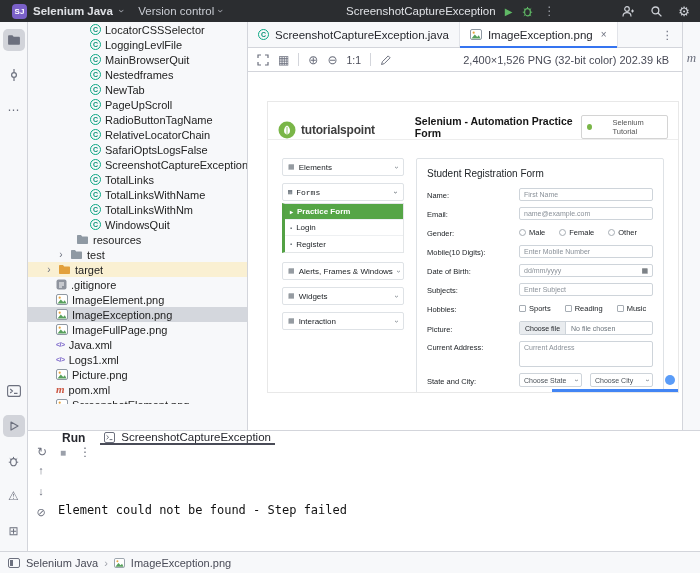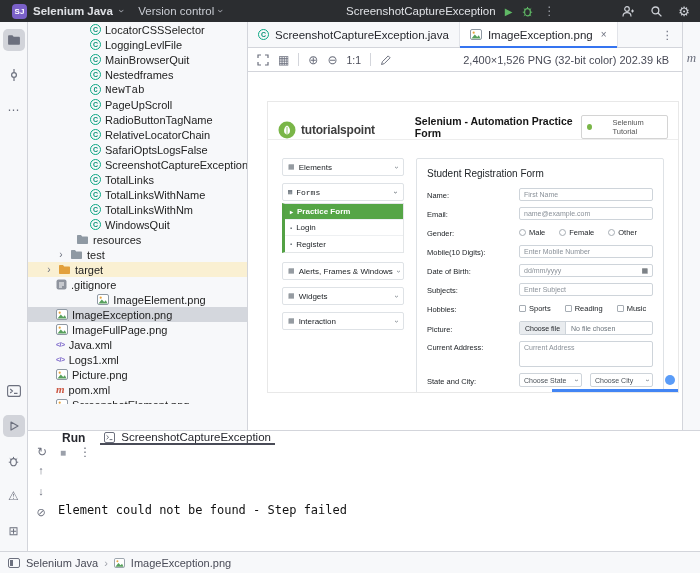--- a/index.html
+++ b/index.html
@@ -199,21 +199,21 @@
         <span>LoggingLevlFile</span>
       </div>
       <div class="tree-row" style="padding-left: 62px;">
         <span class="ic-class">C</span>
         <span>MainBrowserQuit</span>
       </div>
       <div class="tree-row" style="padding-left: 62px;">
         <span class="ic-class">C</span>
         <span>Nestedframes</span>
       </div>
-      <div class="tree-row" style="padding-left: 62px; font-family: Liberation Mono, monospace;">
+      <div class="tree-row" style="padding-left: 62px;">
         <span class="ic-class">C</span>
         <span>NewTab</span>
       </div>
       <div class="tree-row" style="padding-left: 62px;">
         <span class="ic-class">C</span>
         <span>PageUpScroll</span>
       </div>
       <div class="tree-row" style="padding-left: 62px;">
         <span class="ic-class">C</span>
         <span>RadioButtonTagName</span>
@@ -266,21 +266,21 @@
         </svg>
         <span>target</span>
       </div>
       <div class="tree-row" style="padding-left: 28px;">
         <svg class="ic-svg" width="11" height="11" viewBox="0 0 11 11">
           <rect x="0.5" y="0.5" width="10" height="10" rx="2" fill="#8f949e"></rect>
           <path d="M3 4h5M3 6h5M3 8h3" stroke="#fff" stroke-width="1"></path>
         </svg>
         <span>.gitignore</span>
       </div>
-      <div class="tree-row" style="padding-left: 28px; justify-content: center;">
+      <div class="tree-row" style="padding-left: 28px;">
         <svg class="ic-svg" width="12" height="11" viewBox="0 0 12 11">
           <rect x="0.5" y="0.5" width="11" height="10" rx="1.5" fill="#fff" stroke="#8f99a3"></rect>
           <circle cx="3.7" cy="3.7" r="1.1" fill="#e8a33d"></circle>
           <path d="M1.5 9.5 4.8 5.4 7.2 8l1.6-1.8 1.7 3.3z" fill="#57a05c"></path>
         </svg>
         <span>ImageElement.png</span>
       </div>
       <div class="tree-row selected" style="padding-left: 28px;">
         <svg class="ic-svg" width="12" height="11" viewBox="0 0 12 11">
           <rect x="0.5" y="0.5" width="11" height="10" rx="1.5" fill="#fff" stroke="#8f99a3"></rect>

